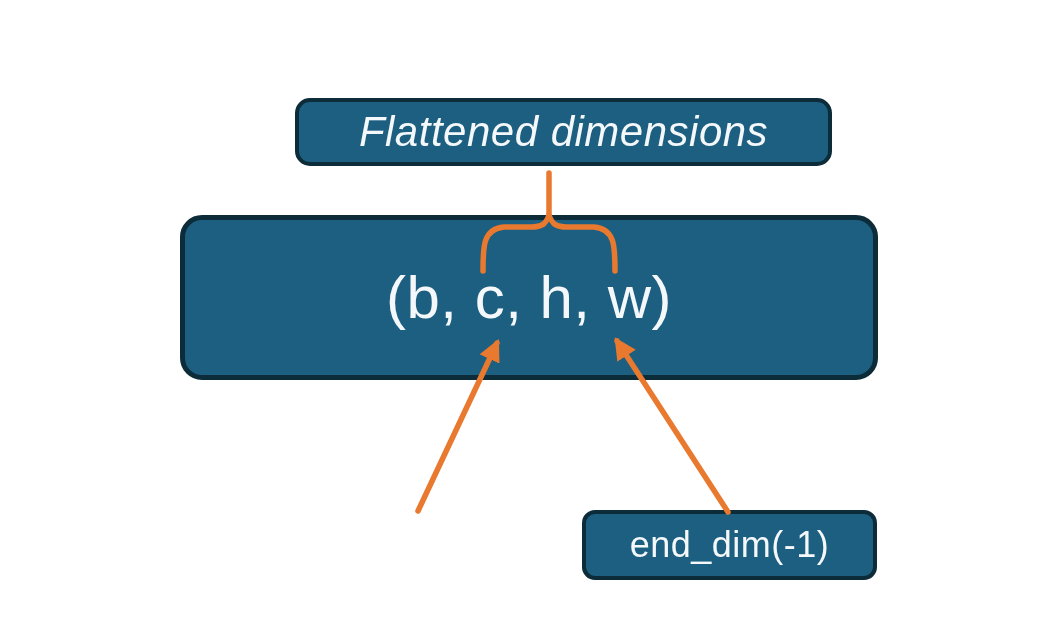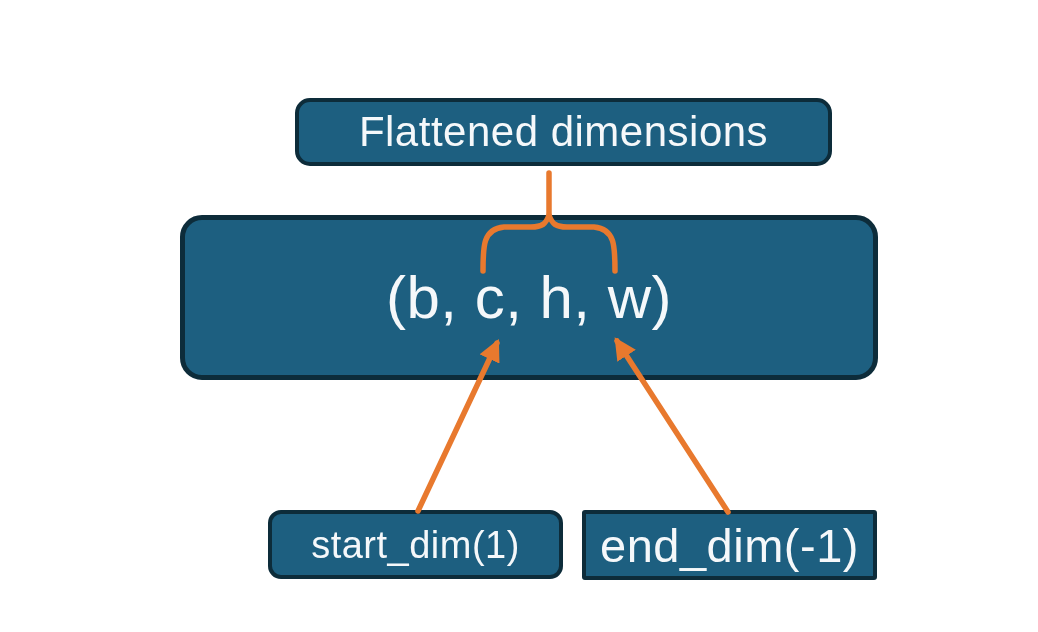--- a/index.html
+++ b/index.html
@@ -31,39 +31,40 @@
     justify-content: center;
     text-align: center;
     letter-spacing: 0.5px;
     line-height: 1;
   }
   .box-top {
     left: 295px; top: 98px;
     width: 537px; height: 68px;
     border-radius: 15px;
     font-size: 42px;
+    font-style: italic;
   }
   .box-middle {
     left: 180px; top: 215px;
     width: 698px; height: 165px;
     border-width: 5px;
     border-radius: 22px;
     font-size: 60px;
   }
   .box-start {
     left: 268px; top: 510px;
     width: 295px; height: 69px;
     border-radius: 13px;
     font-size: 38px;
   }
   .box-end {
     left: 582px; top: 510px;
     width: 295px; height: 70px;
-    border-radius: 3px;
-    font-size: 47px;
+    border-radius: 13px;
+    font-size: 36px;
   }
   svg.overlay {
     position: absolute;
     left: 0; top: 0;
     width: 1038px; height: 632px;
     pointer-events: none;
   }
   svg .stroke-accent {
     stroke: var(--accent-orange);
     fill: none;
@@ -79,23 +80,20 @@
 <div class="canvas">
 
   <div class="box box-top">
     <span>Flattened dimensions</span>
   </div>
 
   <div class="box box-middle">
     <span>(b, c, h, w)</span>
   </div>
 
-  <div class="box box-start">
-    <span>start_dim(1)</span>
-  </div>
 
   <div class="box box-end">
     <span>end_dim(-1)</span>
   </div>
 
   <svg class="overlay" viewBox="0 0 1038 632" xmlns="http://www.w3.org/2000/svg">
     <defs>
       <marker id="arrowhead" viewBox="0 0 10 10" refX="8" refY="5" markerWidth="4" markerHeight="4" orient="auto-start-reverse">
         <path d="M 0 0 L 10 5 L 0 10 z" class="fill-accent"></path>
       </marker>

